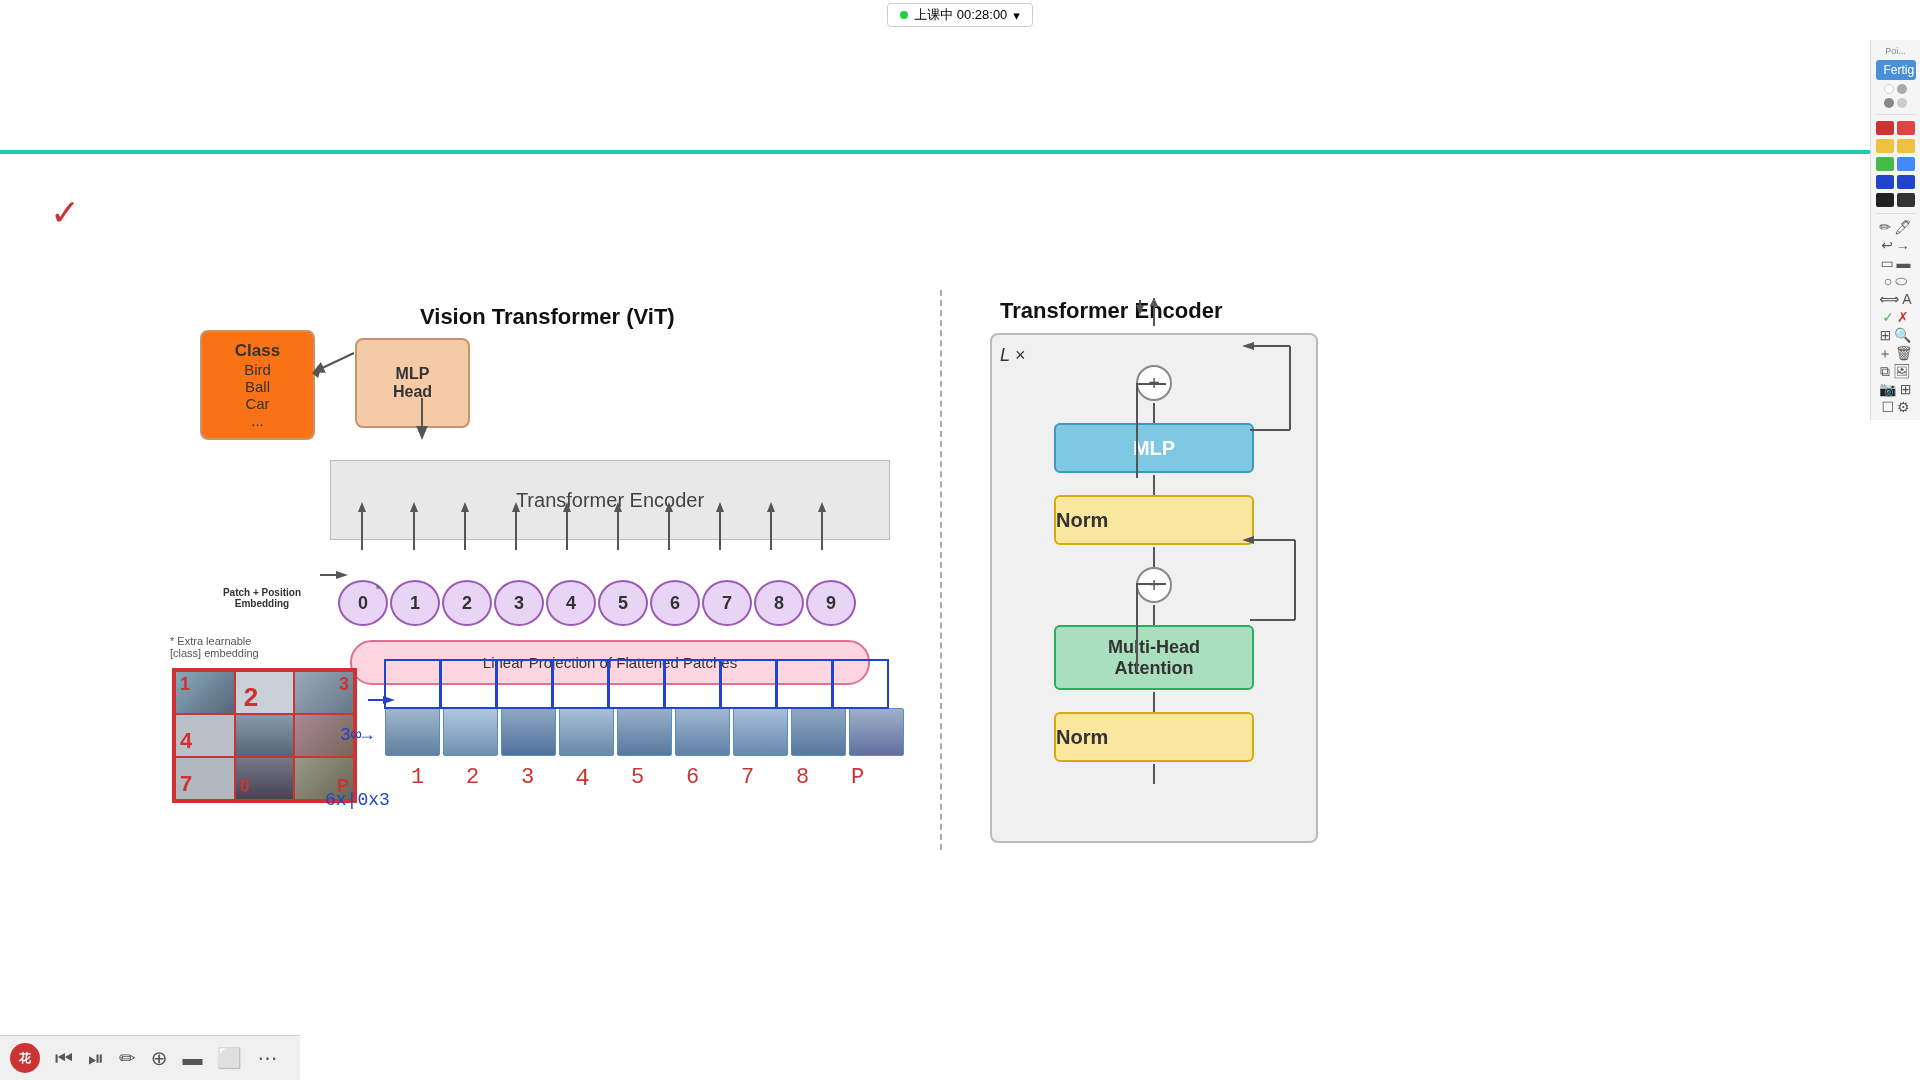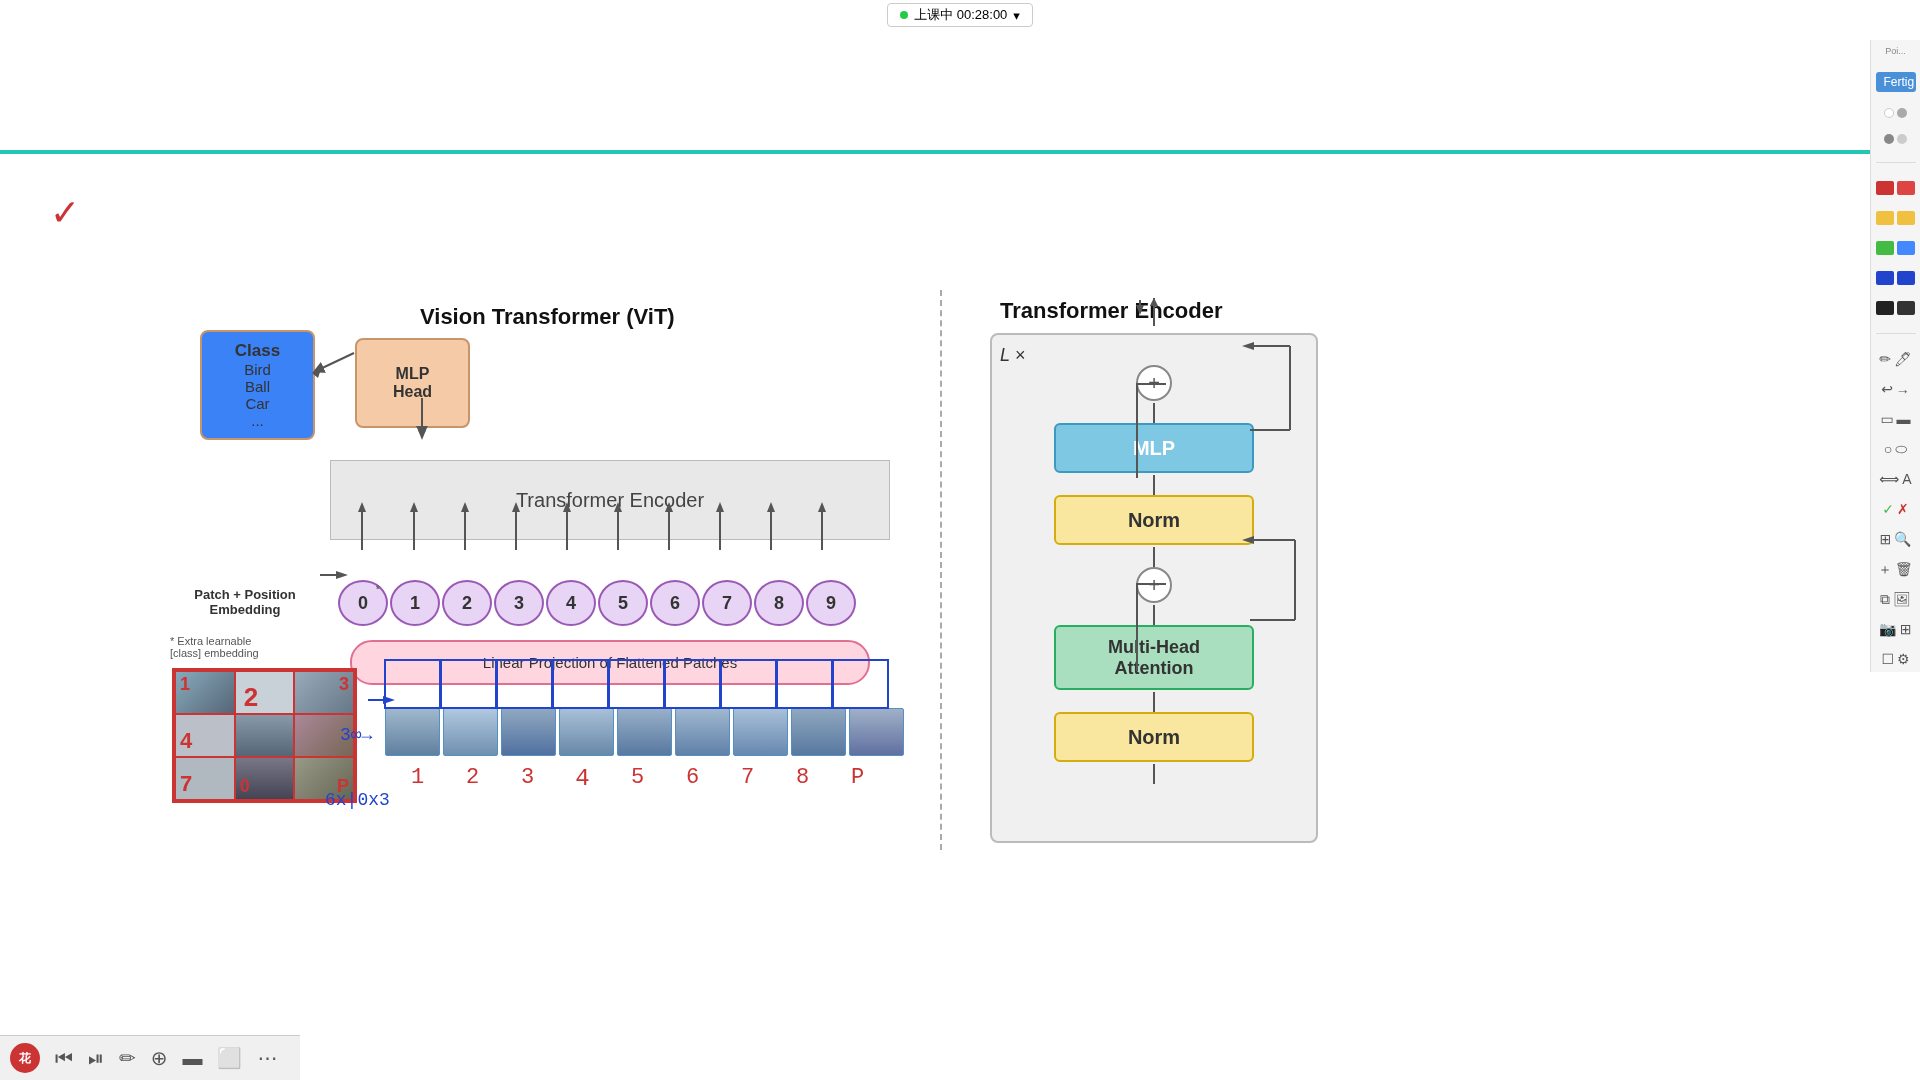--- a/index.html
+++ b/index.html
@@ -44,21 +44,21 @@
     #right-toolbar {
       position: absolute;
       top: 40px; right: 0;
       width: 50px;
       background: #f5f5f5;
       border-left: 1px solid #ddd;
       display: flex;
       flex-direction: column;
       align-items: center;
       padding: 6px 4px;
-      gap: 16px;
+      gap: 4px;
       z-index: 100;
     }
     .toolbar-label {
       font-size: 9px;
       color: #888;
       text-align: center;
     }
     .fertig-btn {
       background: #4a90d9;
       color: #fff;
@@ -135,21 +135,21 @@
       color: #333;
       font-family: Arial, sans-serif;
     }
 
     
     #class-box {
       position: absolute;
       top: 300px; left: 200px;
       width: 115px;
       min-height: 110px;
-      background: #3b82f6;
+      background: #f97316;
       border: 2px solid #c8956a;
       border-radius: 8px;
       display: flex;
       flex-direction: column;
       align-items: center;
       justify-content: center;
       font-size: 16px;
       color: #333;
       padding: 8px;
       text-align: center;
@@ -211,22 +211,22 @@
     .pos-circle .star {
       position: absolute;
       top: 2px; right: 6px;
       font-size: 10px;
       color: #666;
     }
 
     
     #patch-pos-label {
       position: absolute;
-      top: 557px; left: 170px;
-      font-size: 13px;
+      top: 557px; left: 187px;
+      font-size: 10px;
       font-weight: bold;
       color: #333;
       text-align: center;
       width: 150px;
     }
     #extra-learnable {
       position: absolute;
       top: 605px; left: 170px;
       font-size: 11px;
       color: #555;
@@ -351,21 +351,21 @@
       color: #fff;
     }
 
     
     .norm-box-yellow {
       background: #f9e79f;
       border: 2px solid #d4ac0d;
       border-radius: 6px;
       display: flex;
       align-items: center;
-      justify-content: center;
+      justify-content: flex-start;
       font-size: 20px;
       font-weight: bold;
       color: #333;
     }
 
     
     .mha-box-green {
       background: #a9dfbf;
       border: 2px solid #27ae60;
       border-radius: 6px;

